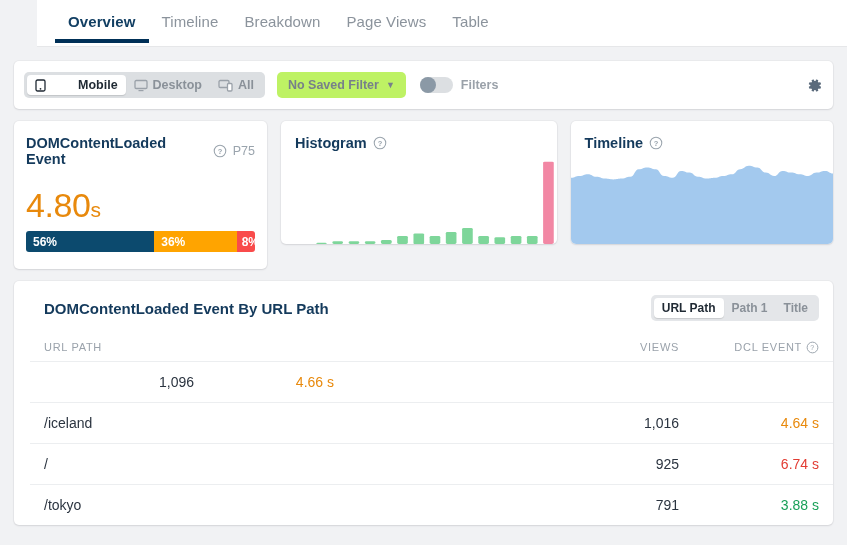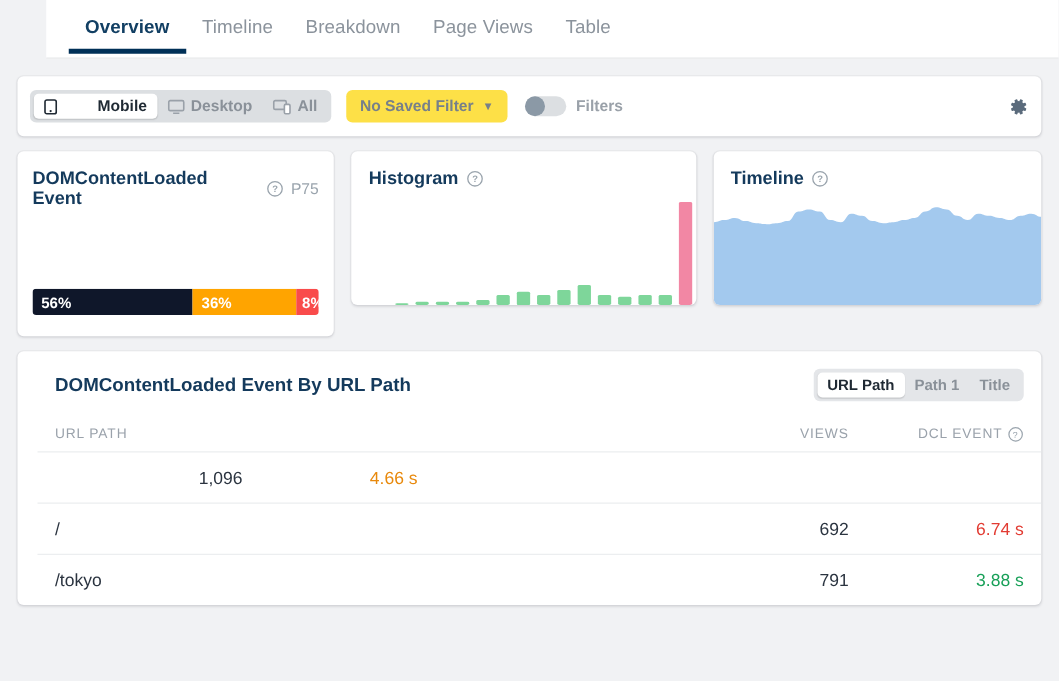--- a/index.html
+++ b/index.html
@@ -82,21 +82,21 @@
   }
   .seg-item.active {
     background: #ffffff;
     color: #1f2933;
     box-shadow: 0 1px 1px rgba(0,0,0,.12);
     gap: 32px;
   }
   .pill-select {
     margin-left: 12px;
     height: 26px;
-    background: #fde047;
+    background: #bef264;
     border-radius: 5px;
     display: flex;
     align-items: center;
     gap: 7px;
     padding: 0 11px;
     font-size: 12.5px;
     font-weight: bold;
     color: #77808a;
     cursor: pointer;
   }
@@ -288,22 +288,25 @@
     <div class="card-title">
       <span>DOMContentLoaded Event</span>
       <span class="helpicon">
         <svg width="14" height="14" viewBox="0 0 16 16">
             <circle cx="8" cy="8" r="6.6" fill="none" stroke="#9aa4ad" stroke-width="1.2"></circle>
             <text x="8" y="11.4" font-size="8.6" fill="#9aa4ad" text-anchor="middle" font-family="Liberation Sans, sans-serif">?</text>
           </svg>
       </span>
       <span class="p75">P75</span>
     </div>
+    <div class="bigval">
+      <span>4.80</span><span class="unit">s</span>
+    </div>
     <div class="bars">
-      <span style="width:56%;background:#0f172a">56%</span>
+      <span style="width:56%;background:#0c4a6e">56%</span>
       <span style="width:36%;background:#ffa400">36%</span>
       <span style="width:8%;background:#f94b4b;padding-left:5px">8%</span>
     </div>
   </div>
 
   <div class="card chart-card">
     <div class="card-title">
       <span>Histogram</span>
       <span class="helpicon">
         <svg width="14" height="14" viewBox="0 0 16 16">
@@ -382,22 +385,27 @@
             </svg>
         </span>
       </div>
     </div>
 
     <div class="tr">
       <div class="col-views">1,096</div>
       <div class="col-dcl dcl-warn">4.66 s</div>
     </div>
     <div class="tr">
+      <div class="col-path">/iceland</div>
+      <div class="col-views">1,016</div>
+      <div class="col-dcl dcl-warn">4.64 s</div>
+    </div>
+    <div class="tr">
       <div class="col-path">/</div>
-      <div class="col-views">692</div>
+      <div class="col-views">925</div>
       <div class="col-dcl dcl-bad">6.74 s</div>
     </div>
     <div class="tr">
       <div class="col-path">/tokyo</div>
       <div class="col-views">791</div>
       <div class="col-dcl dcl-good">3.88 s</div>
     </div>
   </div>
 </div>
 

